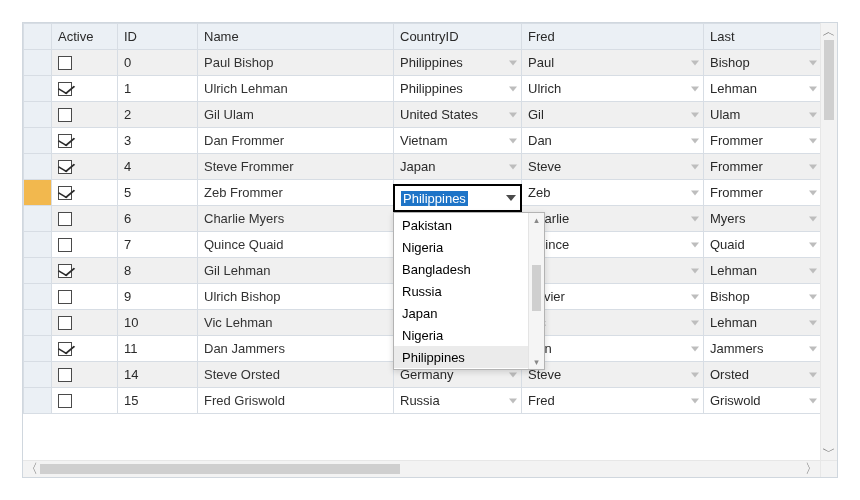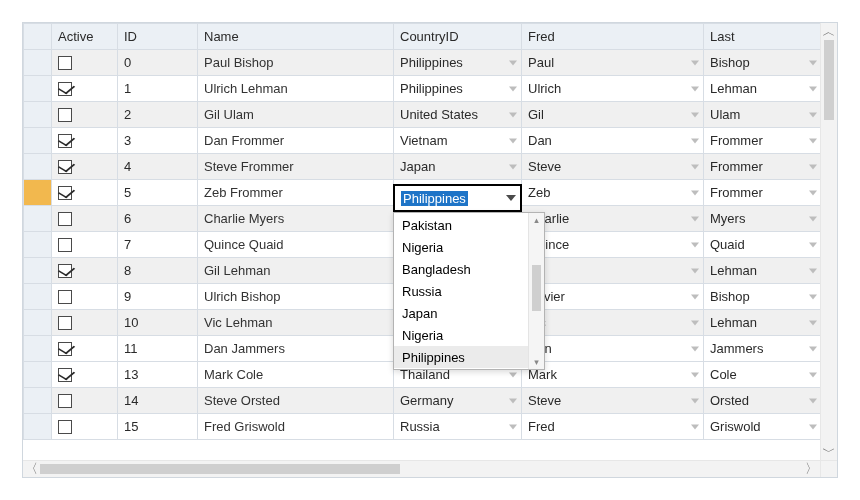--- a/index.html
+++ b/index.html
@@ -348,29 +348,20 @@
               <td class="rowhdr"></td>
               <td class="active-cell"><span class="chk checked"></span></td>
               <td class="id-cell">11</td>
               <td>Dan Jammers</td>
               <td class="combo-cell">
                 <span class="caret"></span>
               </td>
               <td class="combo-cell">Dan<span class="caret"></span></td>
               <td class="combo-cell">Jammers<span class="caret"></span></td>
             </tr>
-            <tr>
-              <td class="rowhdr"></td>
-              <td class="active-cell"><span class="chk checked"></span></td>
-              <td class="id-cell">13</td>
-              <td>Mark Cole</td>
-              <td class="combo-cell">Thailand<span class="caret"></span></td>
-              <td class="combo-cell">Mark<span class="caret"></span></td>
-              <td class="combo-cell">Cole<span class="caret"></span></td>
-            </tr>
             <tr class="shade">
               <td class="rowhdr"></td>
               <td class="active-cell"><span class="chk"></span></td>
               <td class="id-cell">14</td>
               <td>Steve Orsted</td>
               <td class="combo-cell">Germany<span class="caret"></span></td>
               <td class="combo-cell">Steve<span class="caret"></span></td>
               <td class="combo-cell">Orsted<span class="caret"></span></td>
             </tr>
             <tr>

